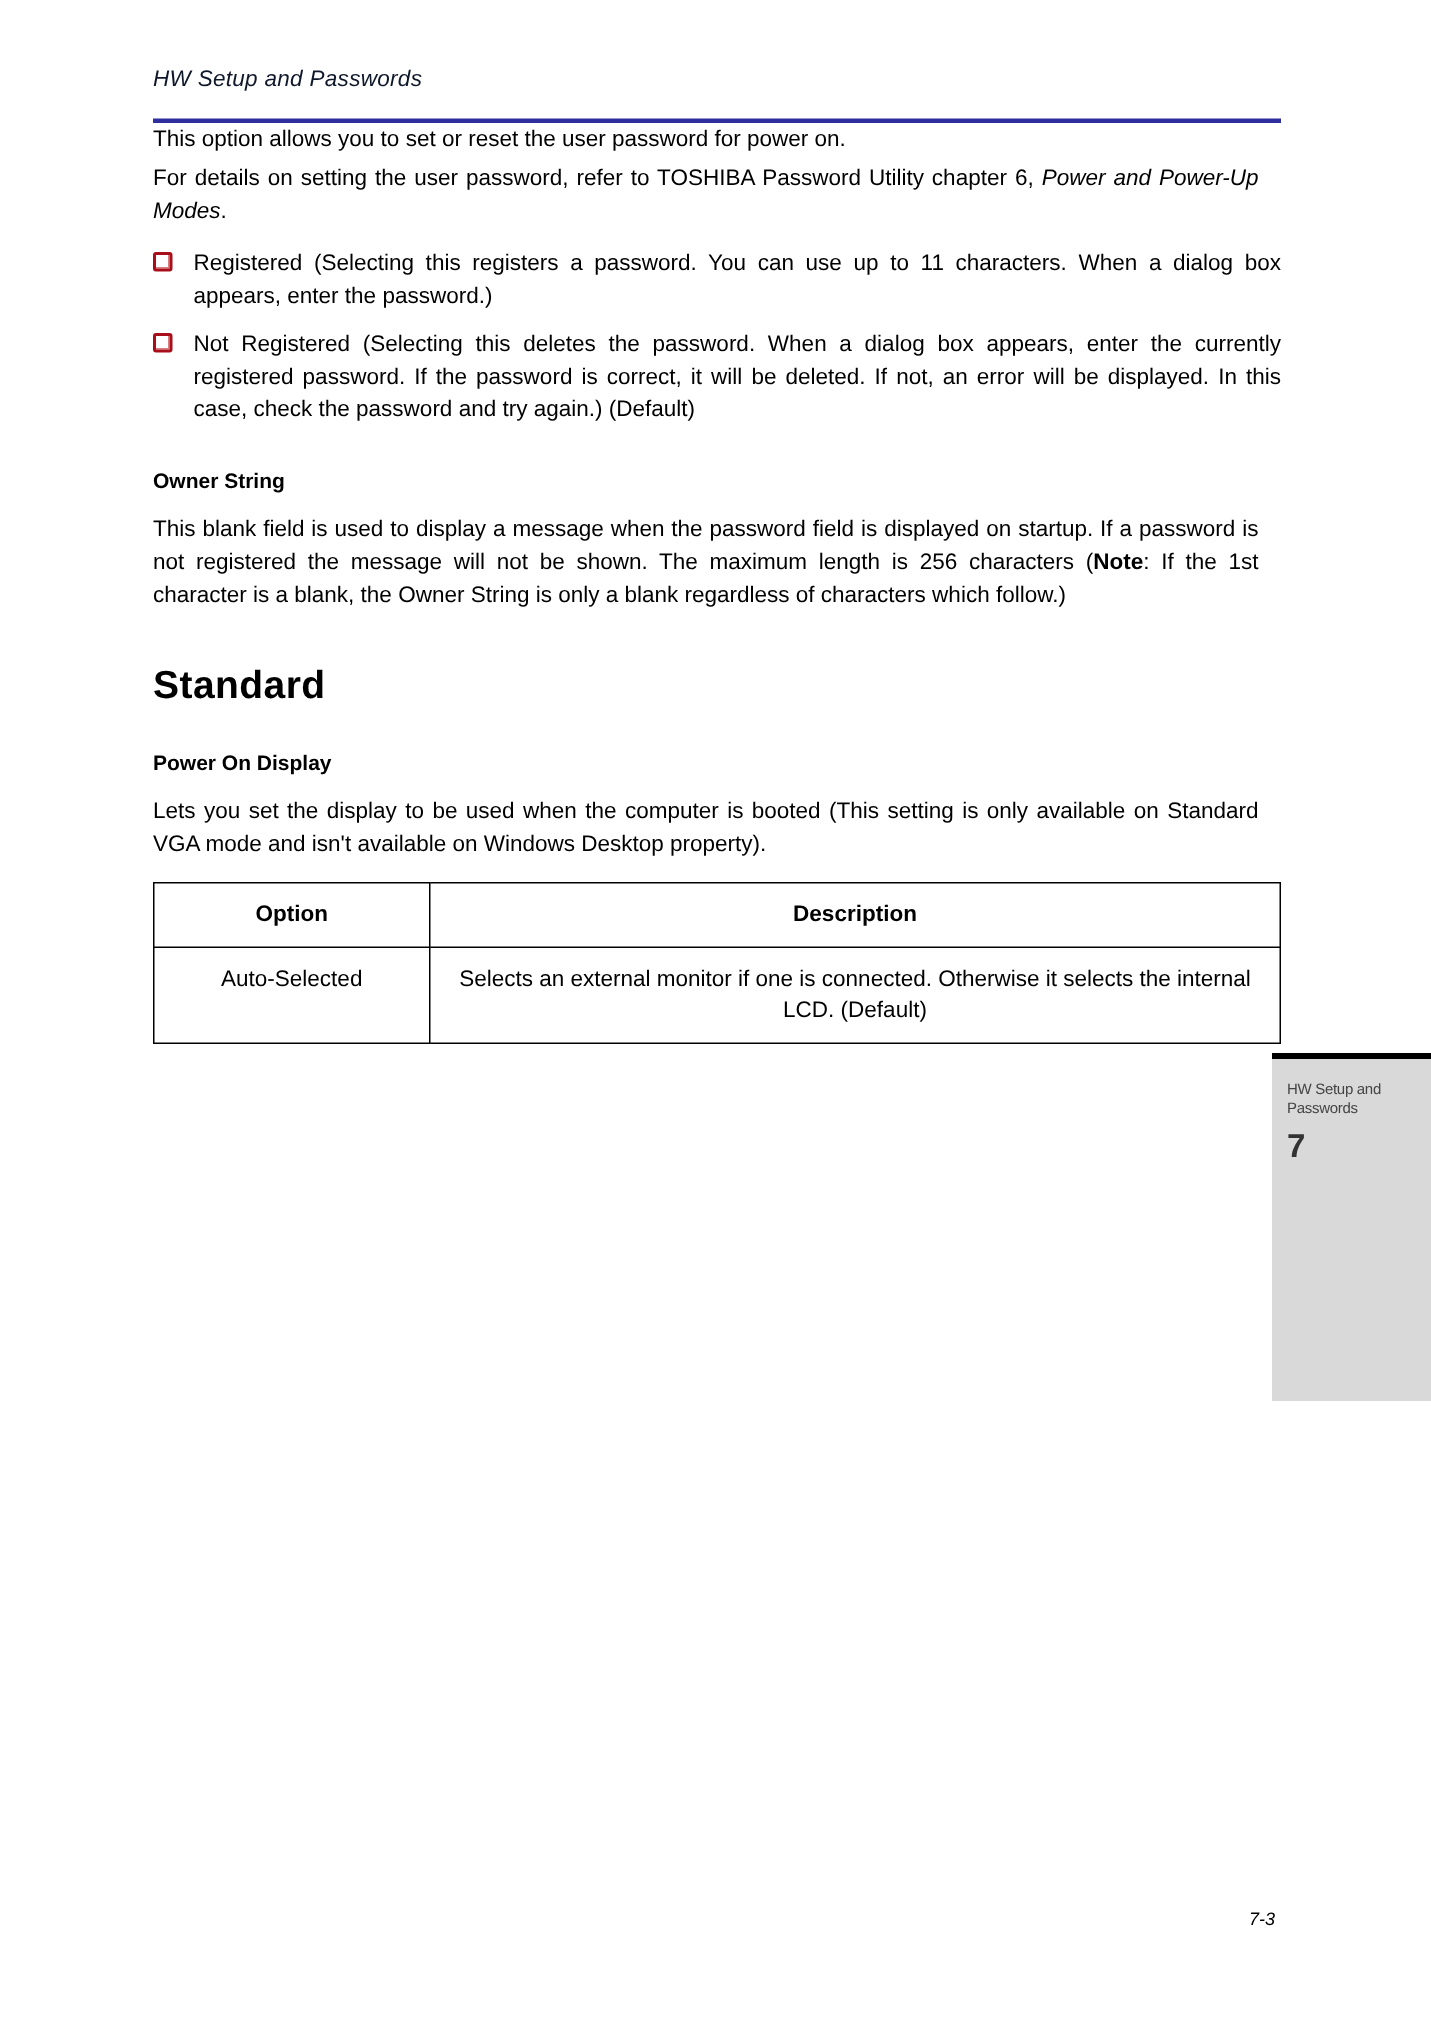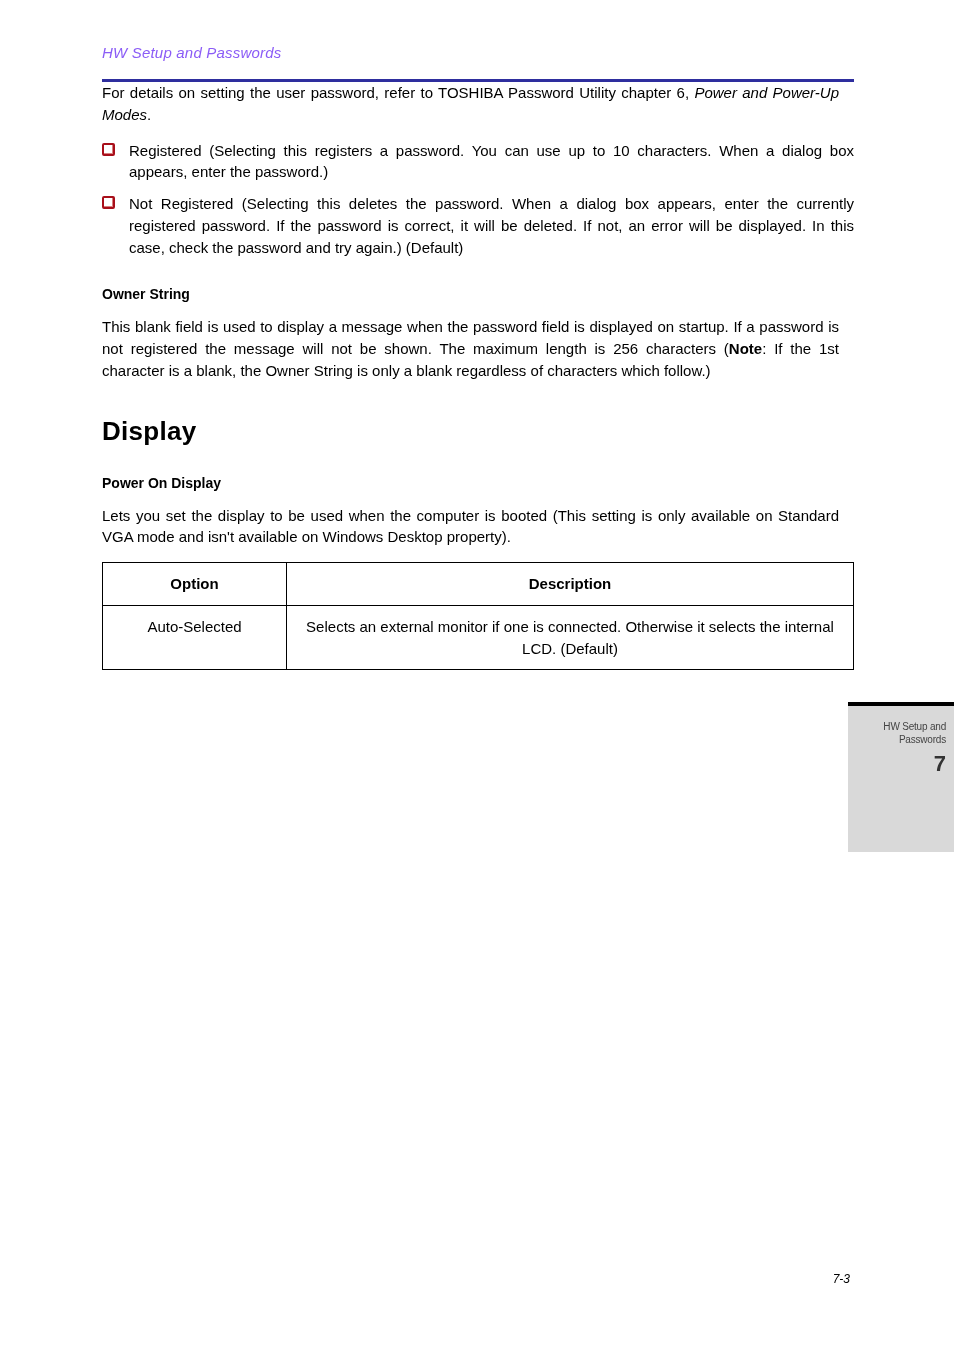--- a/index.html
+++ b/index.html
@@ -18,21 +18,21 @@
     height: 1352px;
     box-sizing: border-box;
   }
   .header-line {
     border-top: 3px solid #2e2e9e;
     margin-top: 18px;
   }
   .header-text {
     font-size: 15px;
     font-style: italic;
-    color: #8b5cf6;
+    color: #0f172a;
     margin-bottom: 2px;
     letter-spacing: 0.2px;
   }
   h1.section-title {
     font-size: 26px;
     font-weight: bold;
     margin: 50px 0 20px 0;
     letter-spacing: 0.3px;
   }
   p.body {
@@ -93,29 +93,29 @@
     font-weight: bold;
   }
   table.register-table td.col1 {
     width: 155px;
   }
   .side-tab {
     position: absolute;
     right: 0;
     top: 702px;
     width: 106px;
-    height: 150px;
+    height: 232px;
     background: #d9d9d9;
     border-top: 4px solid #000;
     box-sizing: border-box;
     padding: 14px 8px 0 10px;
     font-size: 10px;
     line-height: 1.3;
     color: #444;
-    text-align: right;
+    text-align: left;
     font-family: Helvetica, Arial, sans-serif;
     letter-spacing: -0.2px;
   }
   .side-tab .tab-num {
     font-size: 22px;
     font-weight: bold;
     color: #333;
     margin-top: 4px;
     display: block;
     letter-spacing: 0;
@@ -130,41 +130,42 @@
 </style>
 </head>
 <body>
 
 <div class="page">
 
   <div class="header-text">HW Setup and Passwords</div>
   <div class="header-line"></div>
 
 
+  <p class="body-tight">This option allows you to set or reset the user password for power on.</p>
 
   <p class="body">
     <span>For details on setting the user password, refer to TOSHIBA Password Utility chapter 6, </span><em>Power and Power-Up Modes</em><span>.</span>
   </p>
 
   <div class="bullet-row">
     <span class="bullet-box"></span>
-    <span class="bullet-text">Registered (Selecting this registers a password. You can use up to 10 characters. When a dialog box appears, enter the password.)</span>
+    <span class="bullet-text">Registered (Selecting this registers a password. You can use up to 11 characters. When a dialog box appears, enter the password.)</span>
   </div>
 
   <div class="bullet-row">
     <span class="bullet-box"></span>
     <span class="bullet-text">Not Registered (Selecting this deletes the password. When a dialog box appears, enter the currently registered password. If the password is correct, it will be deleted. If not, an error will be displayed. In this case, check the password and try again.) (Default)</span>
   </div>
 
   <h2 class="sub-title">Owner String</h2>
   <p class="body">
     <span>This blank field is used to display a message when the password field is displayed on startup. If a password is not registered the message will not be shown. The maximum length is 256 characters (</span><strong>Note</strong><span>: If the 1st character is a blank, the Owner String is only a blank regardless of characters which follow.)</span>
   </p>
 
-  <h1 class="section-title" style="margin-top:34px;">Display</h1>
+  <h1 class="section-title" style="margin-top:34px;">Standard</h1>
 
   <h2 class="sub-title">Power On Display</h2>
   <p class="body">Lets you set the display to be used when the computer is booted (This setting is only available on Standard VGA mode and isn't available on Windows Desktop property).</p>
 
   <table class="register-table">
     <thead>
       <tr>
         <th class="col1">Option</th>
         <th>Description</th>
       </tr>

